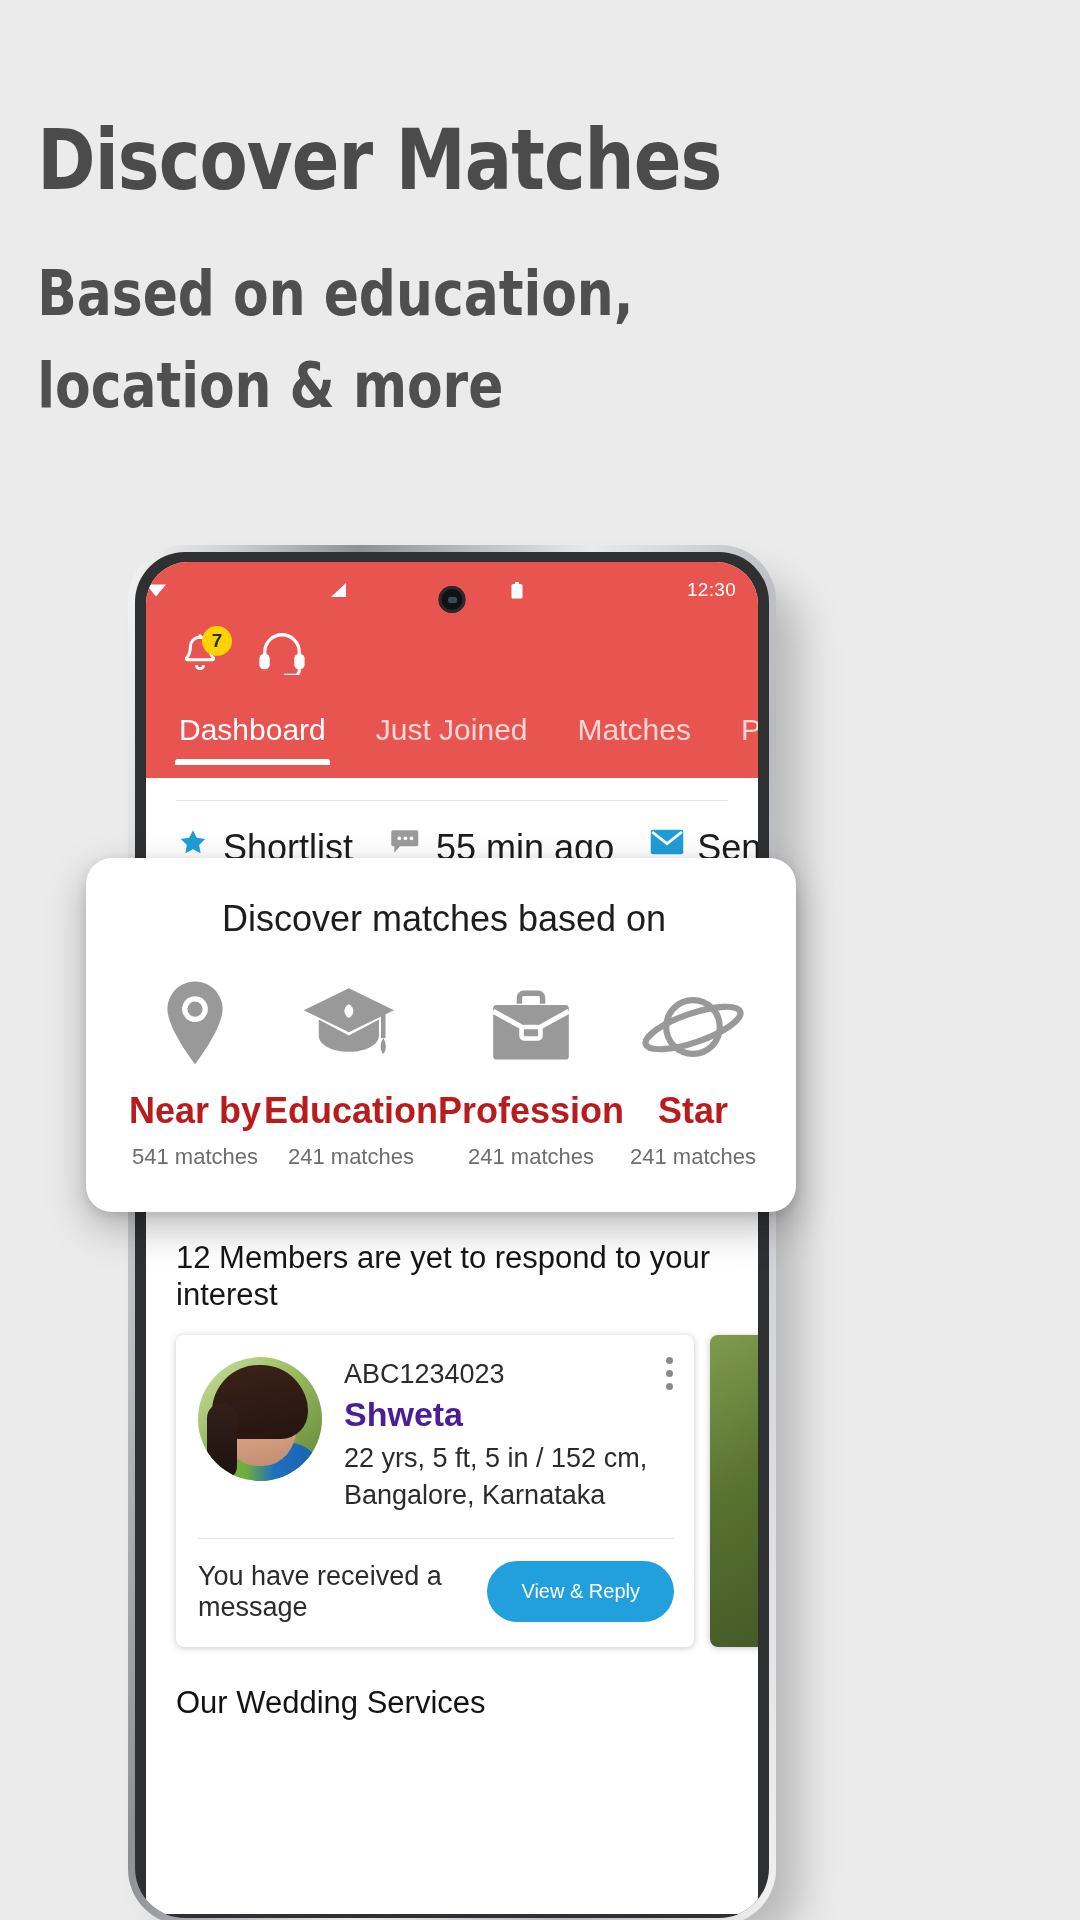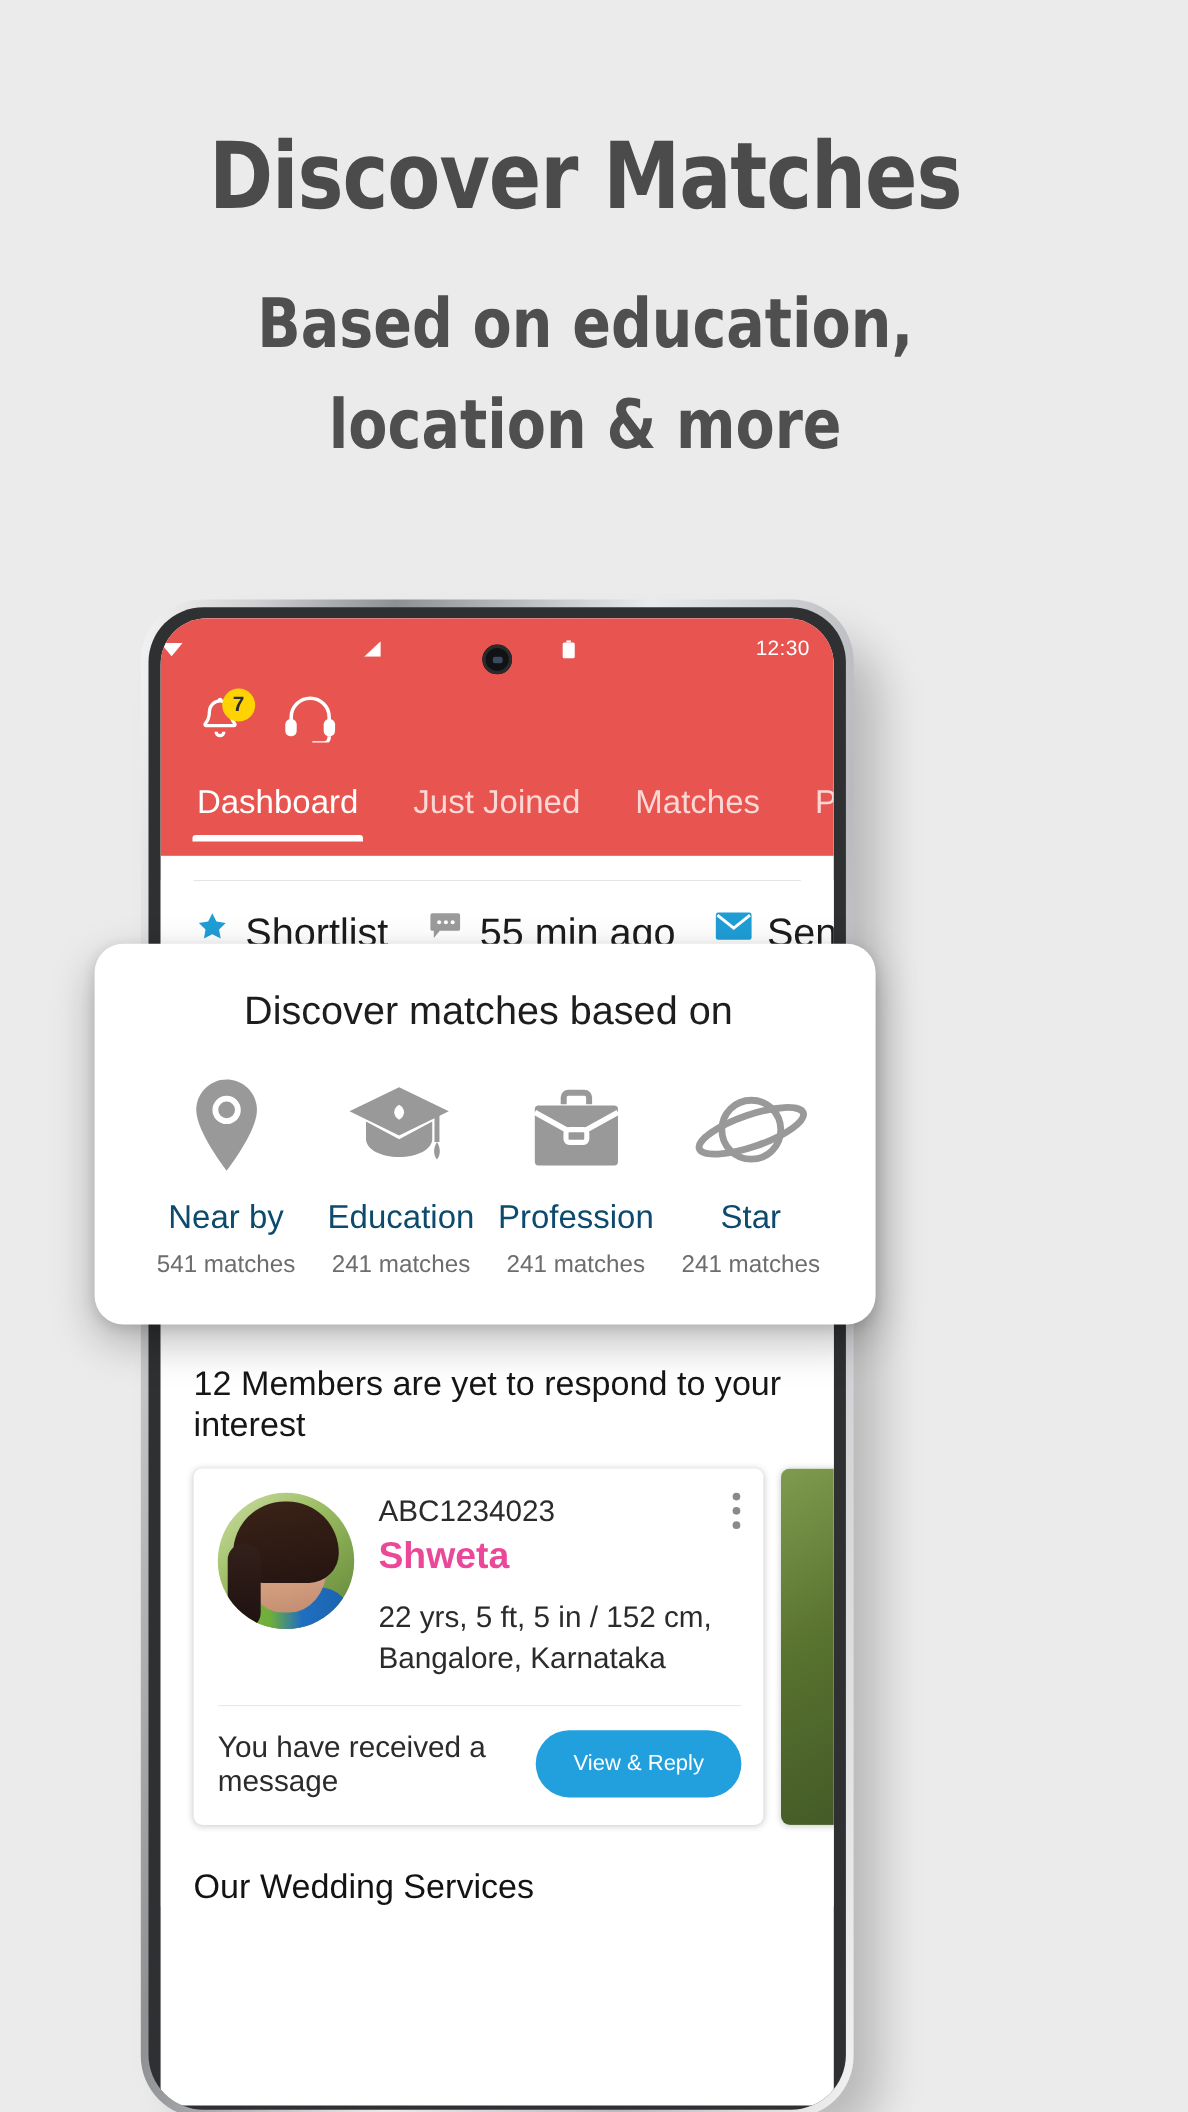--- a/index.html
+++ b/index.html
@@ -5,21 +5,21 @@
   * { margin:0; padding:0; box-sizing:border-box; }
   html,body { width:1080px; height:1920px; }
   body {
     background:#ebebeb;
     font-family:"Liberation Sans", sans-serif;
     position:relative;
     overflow:hidden;
   }
 
   
-  .promo { position:absolute; left:0; top:0; width:1064px; text-align:center; }
+  .promo { position:absolute; left:0; top:0; width:1064px; text-align:left; }
   .promo-title {
     font-family:"DejaVu Sans Condensed","Liberation Sans Narrow","Liberation Sans",sans-serif;
     font-weight:bold;
     font-size:84px;
     line-height:1.0;
     color:#4b4b4b;
     letter-spacing:-1px;
     margin-top:118px;
     transform:scaleX(0.93);
   }
@@ -179,21 +179,21 @@
     width:30px; height:78px; border-radius:18px;
     background:linear-gradient(180deg,#33201a,#1d1110);
   }
   .avatar .saree {
     position:absolute; left:50%; bottom:-6px; transform:translateX(-50%);
     width:120px; height:44px; border-radius:30px 30px 0 0;
     background:linear-gradient(90deg,#7fb442 0%,#6fae3b 38%,#1f6fc0 62%,#1a62ae 100%);
   }
   .pinfo { flex:1; padding-top:2px; }
   .pid { font-size:27px; color:#2b2b2b; margin-bottom:5px; }
-  .pname { font-size:34px; font-weight:bold; color:#ec4899; margin-bottom:18px; }
+  .pname { font-size:34px; font-weight:bold; color:#4c1d95; margin-bottom:6px; }
   .pdet { font-size:27px; color:#2b2b2b; line-height:1.36; }
   .kebab {
     position:absolute; right:20px; top:22px;
     width:8px;
   }
   .kebab i { display:block; width:7px; height:7px; border-radius:50%; background:#8a8a8a; margin-bottom:6px; }
   .pdiv { height:1px; background:#e8e8e8; margin:24px 0 0 0; }
   .pbottom { display:flex; align-items:center; justify-content:center; padding:22px 0 24px 0; }
   .pmsg { font-size:27px; color:#2b2b2b; }
   .btn-reply {
@@ -211,21 +211,21 @@
     background:#fff;
     border-radius:26px;
     box-shadow:0 16px 40px rgba(0,0,0,0.26), 0 3px 12px rgba(0,0,0,0.12);
     padding:40px 34px 42px 40px;
     z-index:60;
   }
   .ov-title { font-size:36px; color:#1d1d1d; margin-bottom:34px;text-align:center; }
   .ov-grid { display:flex; }
   .ov-item { flex:1; text-align:center; }
   .ov-ico { height:96px; display:flex; align-items:flex-end; justify-content:center; margin-bottom:20px; }
-  .ov-label { font-size:30px; font-weight:normal; color:#0c4a6e; margin-bottom:12px; }
+  .ov-label { font-size:36px; font-weight:bold; color:#b91c1c; margin-bottom:12px; }
   .ov-count { font-size:22px; color:#6d6d6d; }
 </style>
 </head>
 <body>
 
 <div class="promo">
   <div class="promo-title">Discover Matches</div>
   <div class="promo-sub">
     <div>Based on education,</div>
     <div>location &amp; more</div>

